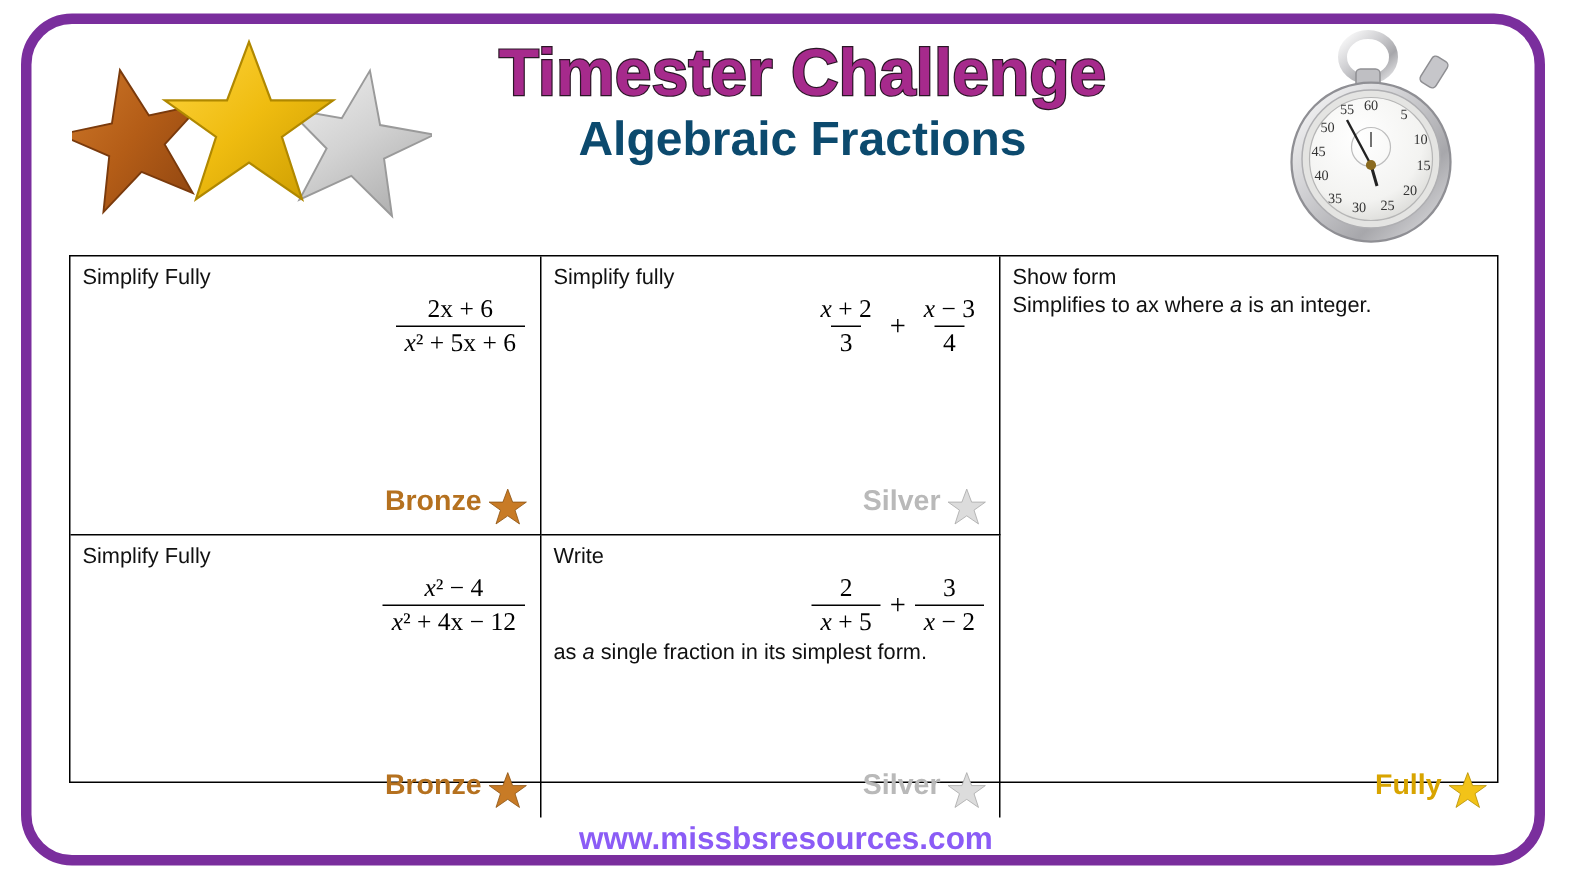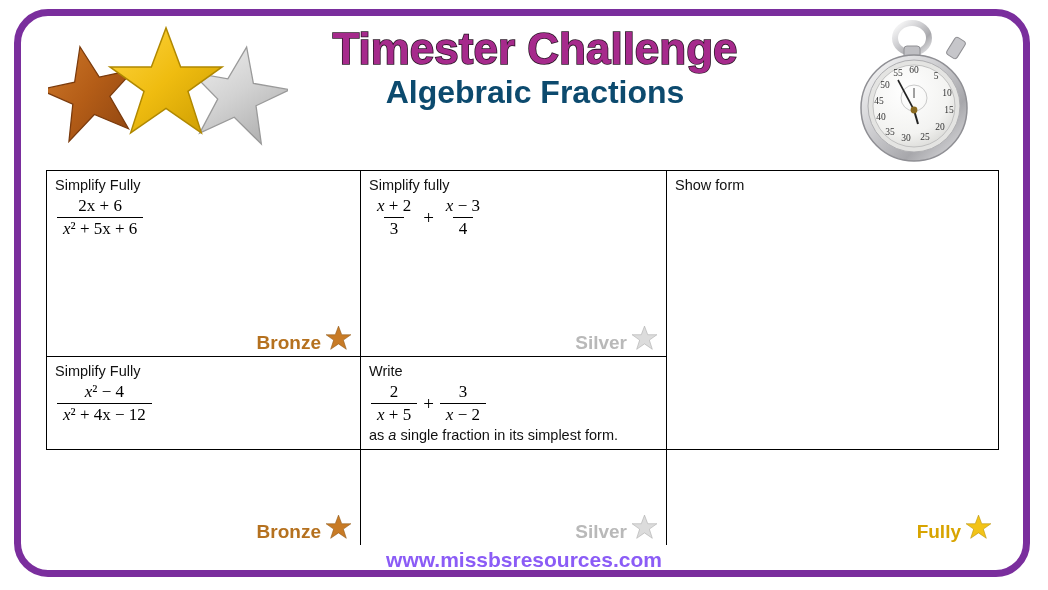--- a/index.html
+++ b/index.html
@@ -50,21 +50,21 @@
     white-space:nowrap;
   }
   .title-sub{
     font-size:32px;font-weight:bold;color:#0c4a6e;
     margin:4px 0 0 0;line-height:1.05;white-space:nowrap;
   }
   
   .grid{
     position:absolute;
     left:46px;top:170px;
-    width:953px;height:280px;
+    width:953px;height:352px;
     display:grid;
     grid-template-columns:314px 306px 333px;
     grid-template-rows:186px 188px;
     border:1px solid #000;
     box-sizing:border-box;
     background:#fff;
   }
   .cell{
     position:relative;
     box-sizing:border-box;
@@ -79,39 +79,39 @@
     border-right:none;border-bottom:none;
   }
   .prompt{
     font-size:14.5px;color:#111;line-height:1.2;
     margin:0;
   }
   .prompt.after{
     margin-top:2px;
   }
   .mathline{
-    display:flex;align-items:center;justify-content:flex-start;
+    display:flex;align-items:center;justify-content:flex-end;
     margin-top:2px;
   }
   .frac{
     display:inline-flex;flex-direction:column;align-items:center;
     font-family:"Liberation Serif", serif;
     font-size:17px;color:#000;
     margin:0 2px;
   }
   .frac .num{padding:0 6px 1px 6px;}
   .frac .den{padding:1px 6px 0 6px;border-top:1.3px solid #000;}
   .op{
     font-family:"Liberation Serif", serif;
     font-size:19px;margin:0 4px;color:#000;
   }
   
   .badge{
     position:absolute;right:8px;bottom:4px;
-    display:flex;align-items:flex-end;gap:4px;
+    display:flex;align-items:flex-start;gap:4px;
   }
   .badge .blabel{
     font-size:19px;font-weight:bold;line-height:1;
   }
   .badge.bronze .blabel{color:#B5711F;}
   .badge.silver .blabel{color:#B9B9B9;}
   .badge.gold   .blabel{color:#D8A400;}
   .badge svg{display:block;}
   
   .footer{
@@ -259,20 +259,21 @@
         <span>
           <svg viewBox="-50 -50 100 100" width="27" height="27">
             <path d="M0,-46 L12,-14 L46,-14 L18,6 L29,40 L0,20 L-29,40 L-18,6 L-46,-14 L-12,-14 Z" fill="#DCDCDC" stroke="#A8A8A8" stroke-width="2"></path>
           </svg>
         </span>
       </div>
     </div>
 
     <div class="cell gold-cell">
       <div class="prompt">Show form</div>
+      <div class="prompt after">Simplifies to ax where <i>a</i> is an integer.</div>
       <div class="badge gold">
         <span class="blabel">Fully</span>
         <span>
           <svg viewBox="-50 -50 100 100" width="27" height="27">
             <path d="M0,-46 L12,-14 L46,-14 L18,6 L29,40 L0,20 L-29,40 L-18,6 L-46,-14 L-12,-14 Z" fill="#F2C318" stroke="#B58E00" stroke-width="2"></path>
           </svg>
         </span>
       </div>
     </div>
 

